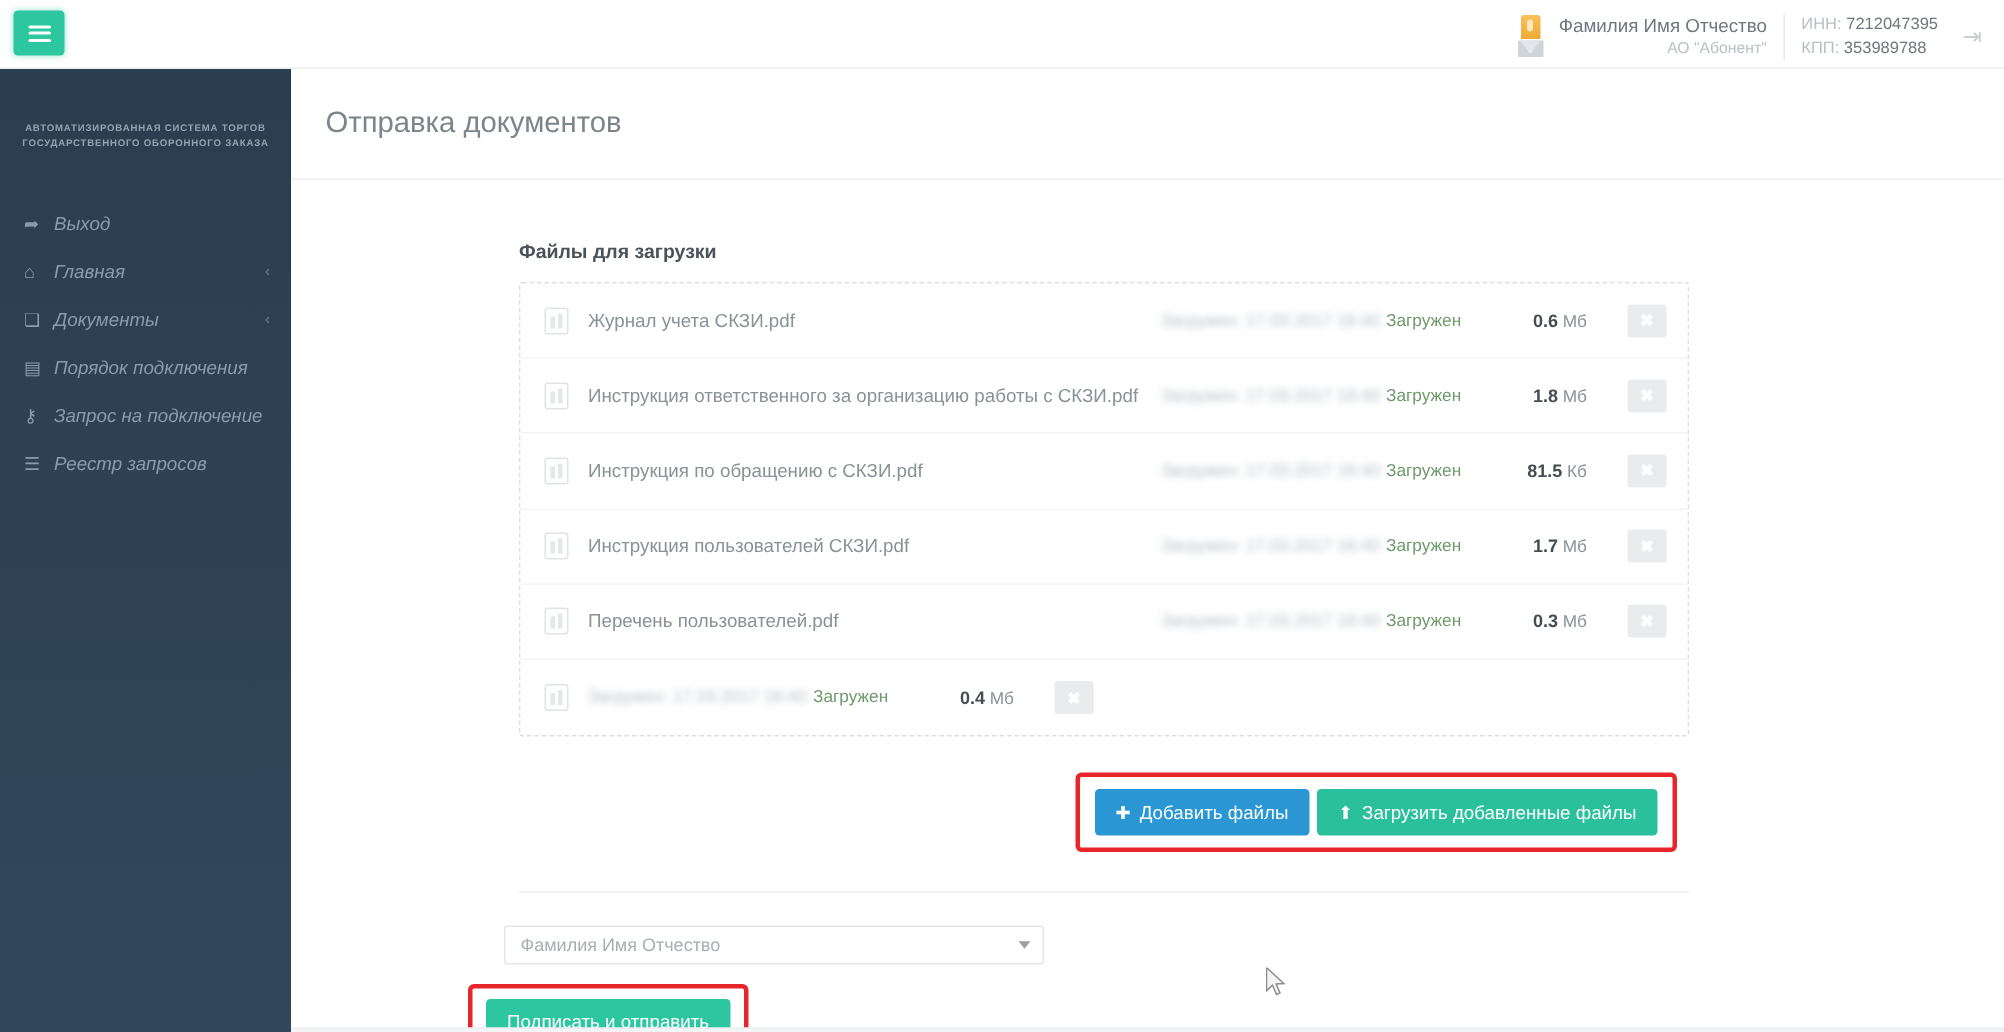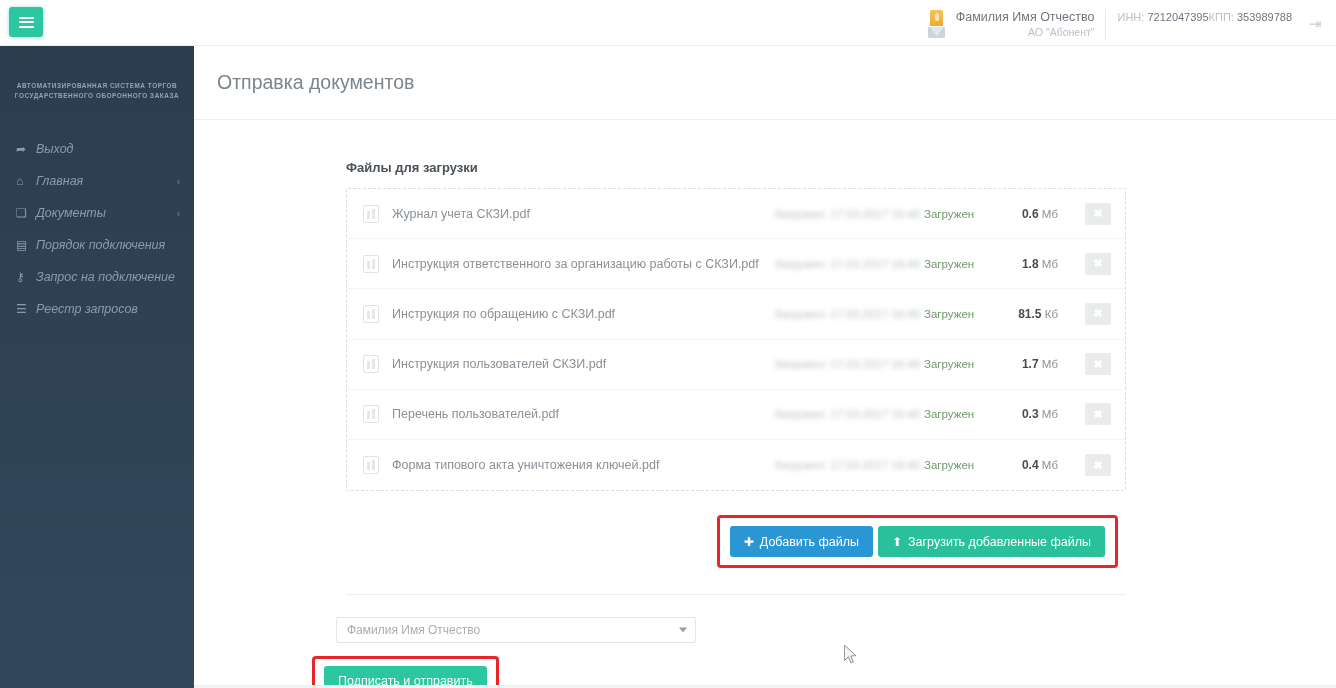--- a/index.html
+++ b/index.html
@@ -78,21 +78,21 @@
     display: flex; flex-direction: column;
     justify-content: center;
     padding-right: 11px;
     border-right: 1px solid #e6e8ea;
     height: 31px;
     text-align: right;
   }
   .user-fio { font-size: 12.5px; color: #6f767d; line-height: 16px; white-space: nowrap; }
   .user-org { font-size: 10.5px; color: #b9bfc4; line-height: 14px; white-space: nowrap; }
   .user-req {
-    display: flex; flex-direction: row;
+    display: flex; flex-direction: column;
     justify-content: center;
     padding-left: 11px; height: 31px;
   }
   .req-line { font-size: 11px; line-height: 16px; white-space: nowrap; }
   .req-label { color: #b9bfc4; }
   .req-val { color: #6f767d; }
   .logout-top {
     margin-left: 14px;
     width: 18px; height: 18px;
     display: flex; align-items: center; justify-content: center;
@@ -442,21 +442,20 @@
           <span class="file-ico"></span>
           <span class="file-name">Перечень пользователей.pdf</span>
           <span class="file-date">Загружен: 17.03.2017 16:40</span>
           <span class="file-status">Загружен</span>
           <span class="file-size"><b>0.3</b> <span>Мб</span></span>
           <button class="file-del">✖</button>
         </div>
 
         <div class="file-row">
           <span class="file-ico"></span>
-          <span class="file-name">Форма типового акта уничтожения ключей.pdf</span>
           <span class="file-date">Загружен: 17.03.2017 16:40</span>
           <span class="file-status">Загружен</span>
           <span class="file-size"><b>0.4</b> <span>Мб</span></span>
           <button class="file-del">✖</button>
         </div>
 
       </div>
 
       <div class="upload-actions-wrap">
         <div class="hl-red">

